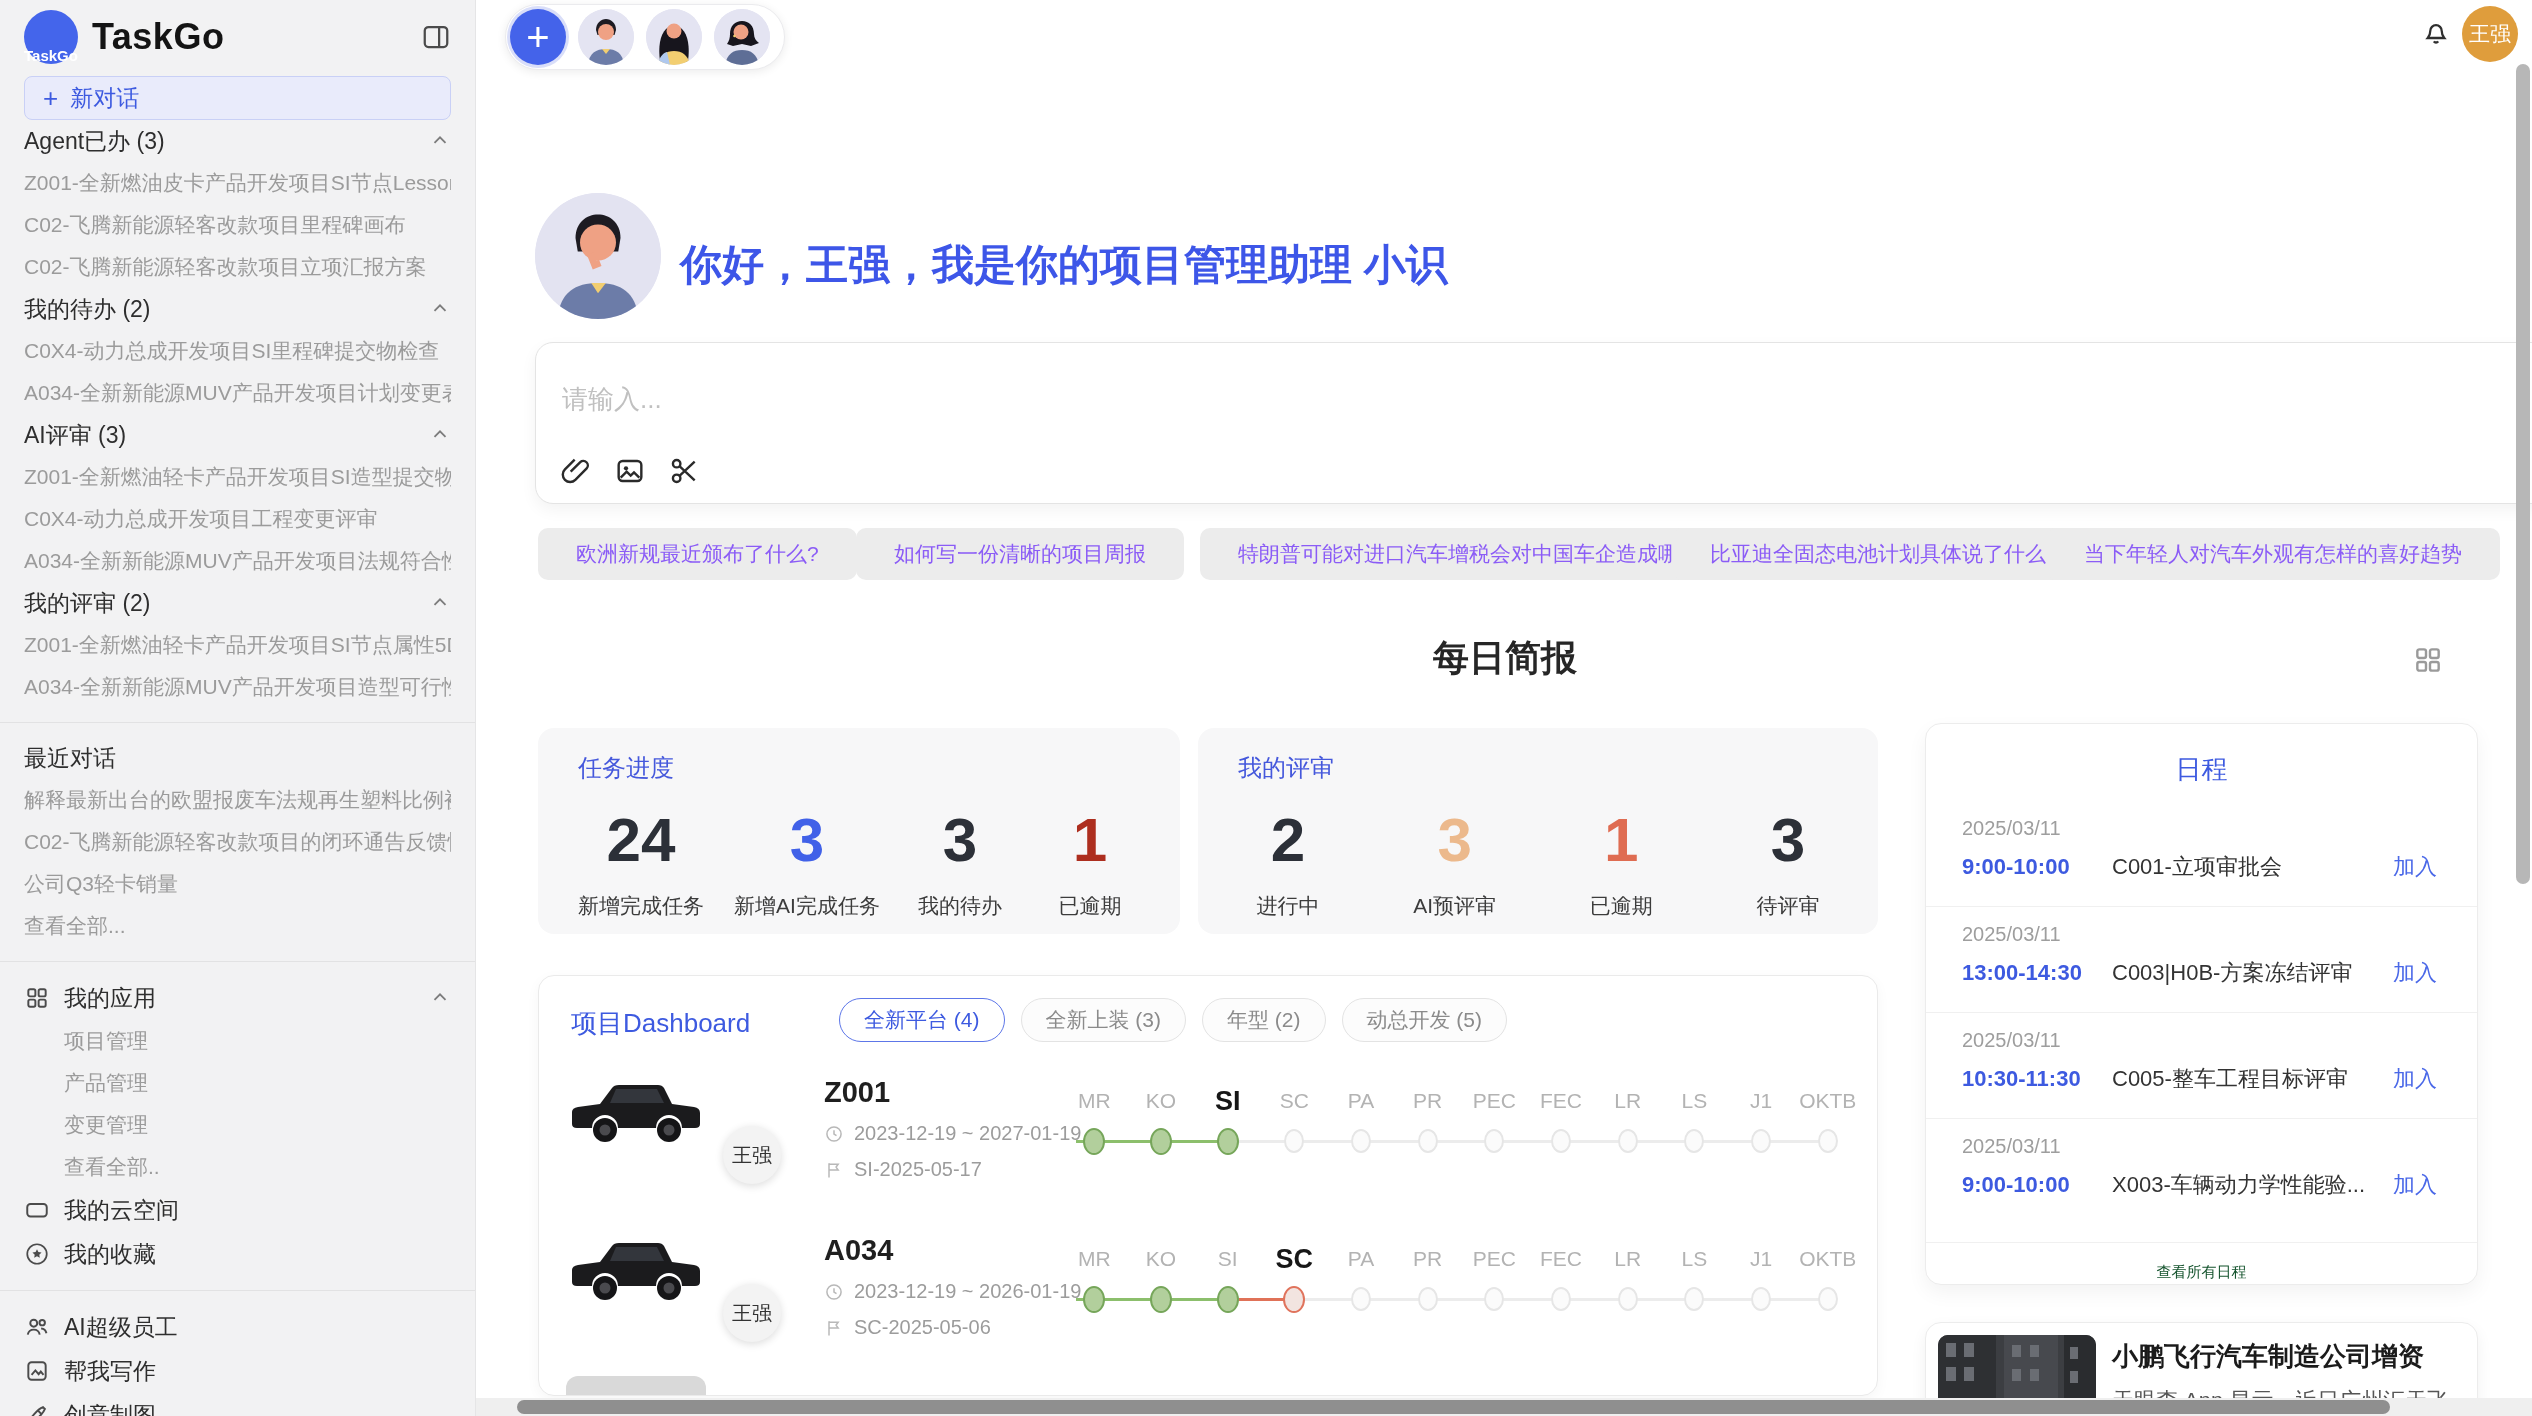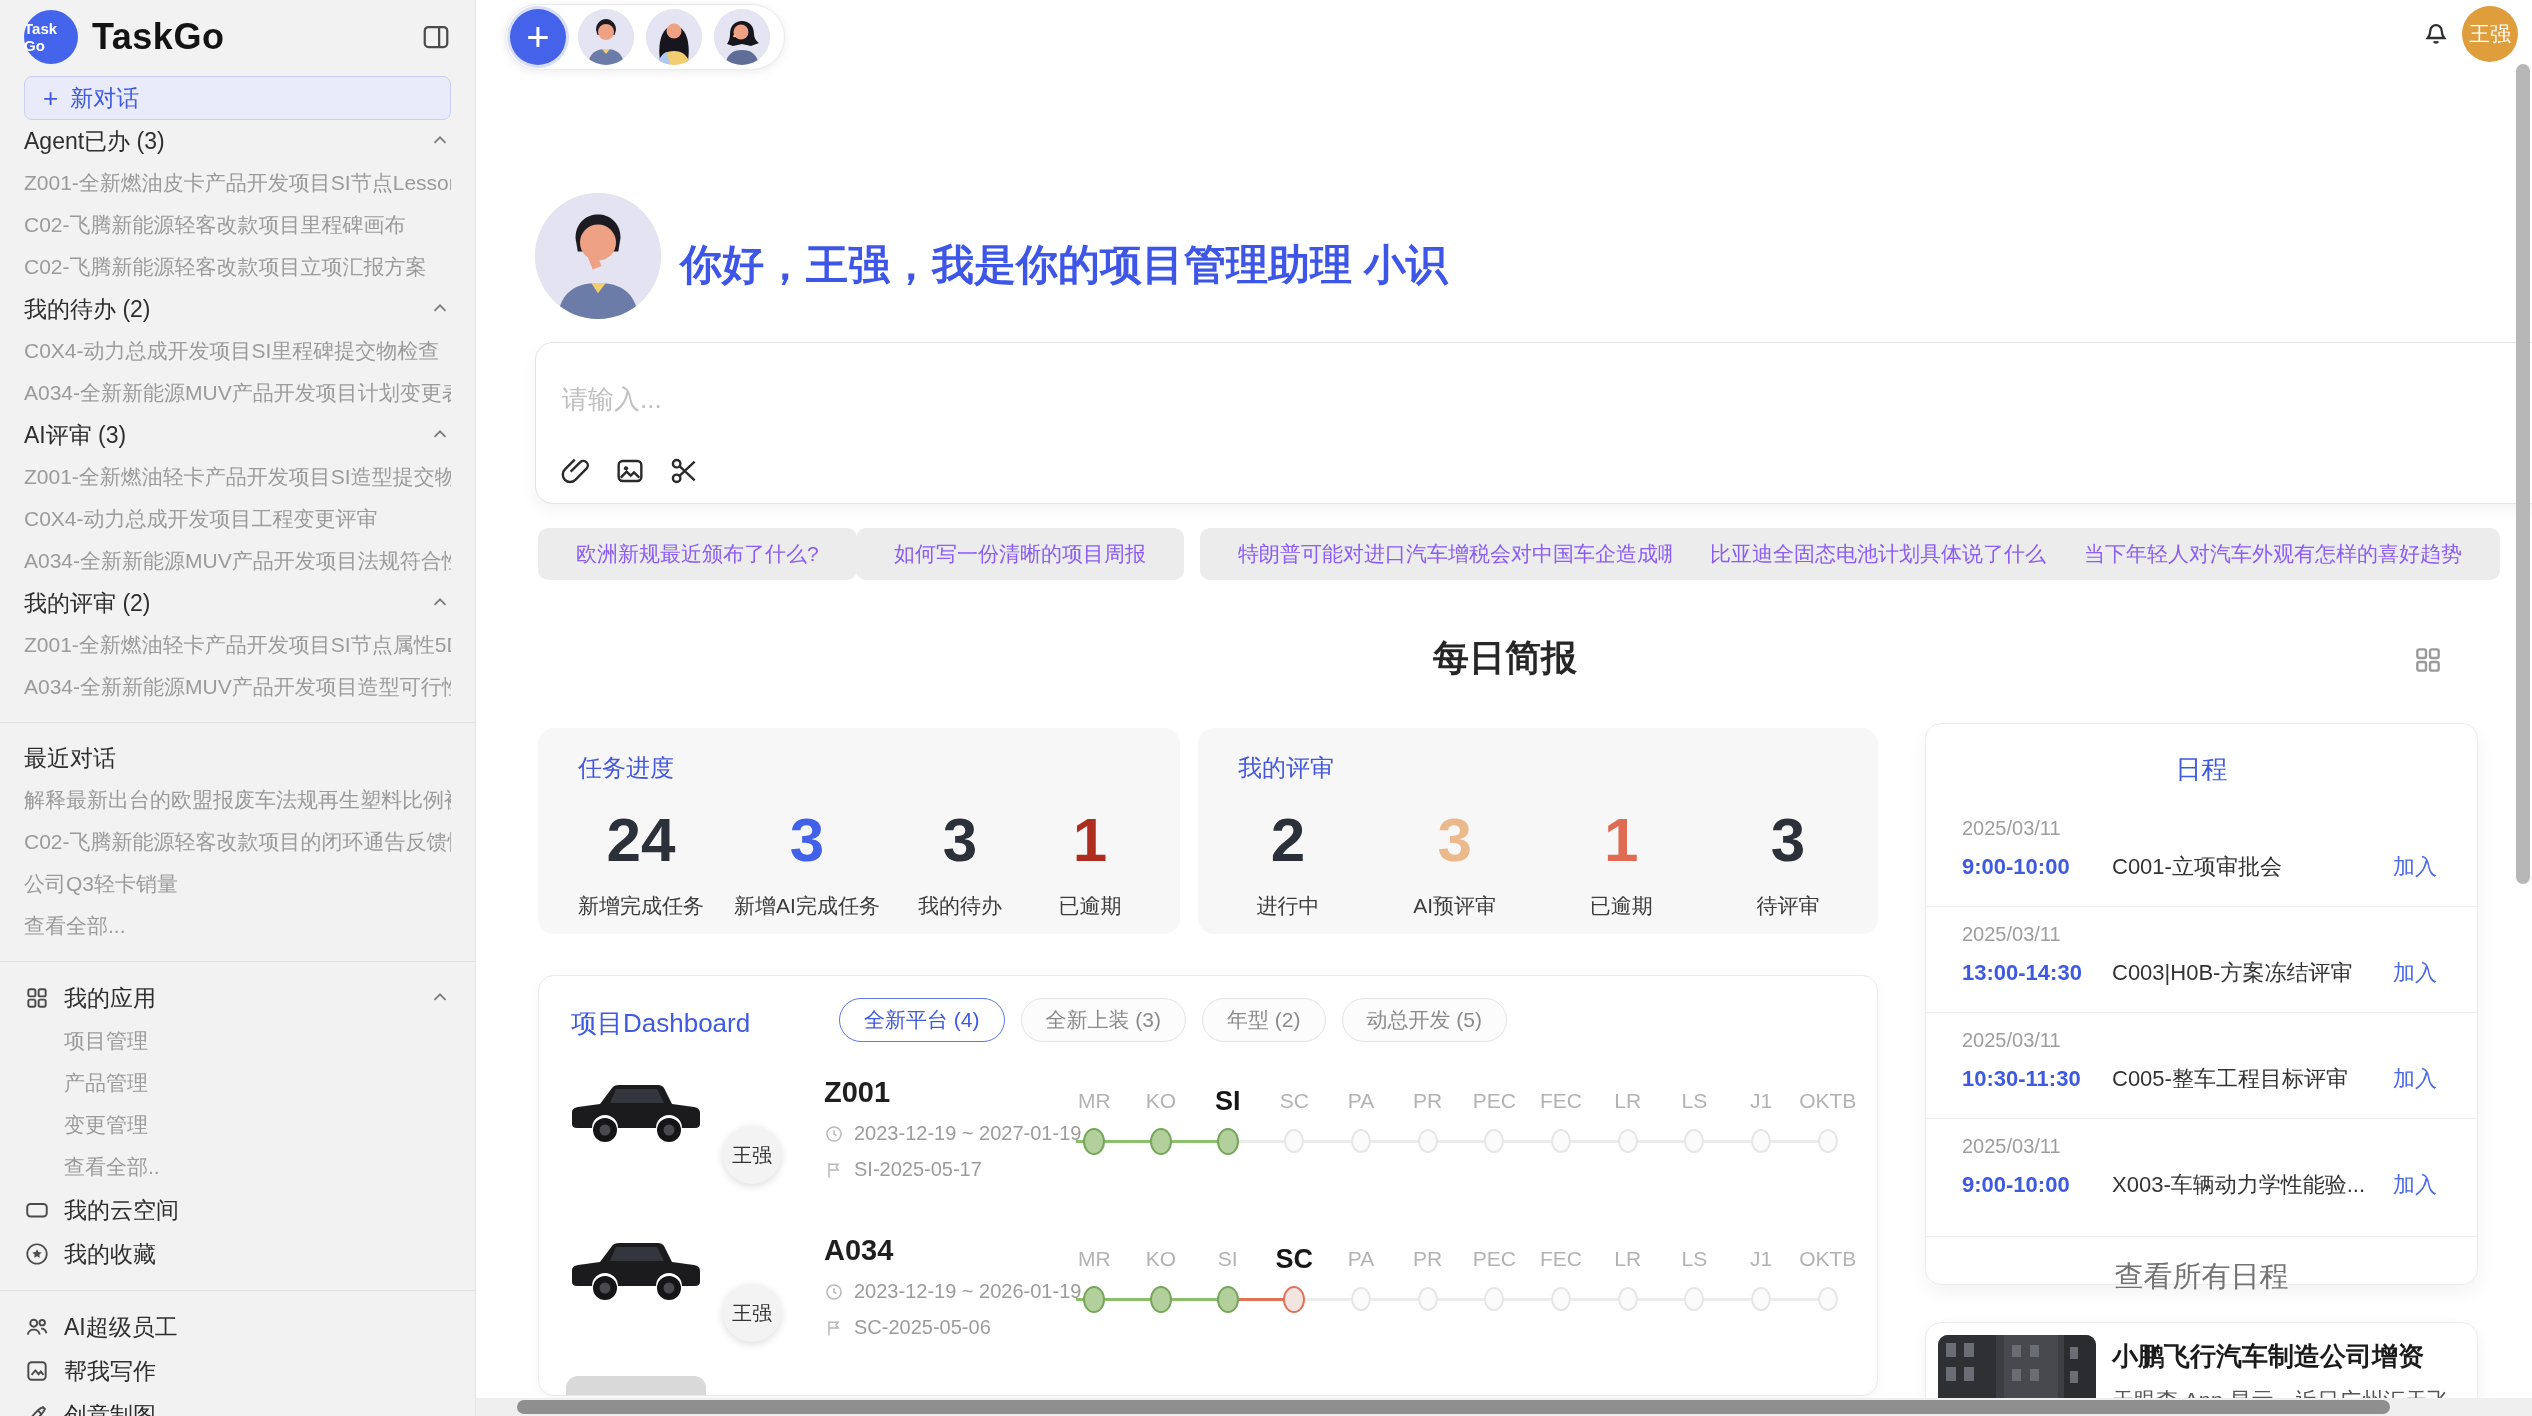--- a/index.html
+++ b/index.html
@@ -4,21 +4,21 @@
 <style>
   html,body{margin:0;padding:0;background:#ffffff;}
   .screen{position:relative;width:2532px;height:1416px;background:#ffffff;overflow:hidden;
           font-family:"Liberation Sans","DejaVu Sans",sans-serif;color:#222;}
 
   
   .sidebar{position:absolute;left:0;top:0;width:476px;height:1416px;background:#f2f2f3;
            border-right:1px solid #e5e5e6;box-sizing:border-box;padding:8px 24px 0;overflow:hidden;}
   .logo-row{display:flex;align-items:center;height:58px;}
   .logo{width:54px;height:54px;border-radius:50%;background:#4465EB;color:#fff;display:flex;
-        flex-direction:column;align-items:flex-start;justify-content:center;font-size:15px;line-height:1.15;font-weight:700;}
+        align-items:flex-end;justify-content:center;font-size:15px;line-height:1.15;font-weight:700;}
   .app-title{font-size:36px;font-weight:700;color:#141414;margin-left:14px;letter-spacing:.5px;}
   .panel-icon{margin-left:auto;width:30px;height:30px;color:#4b4b4b;}
   .new-chat{margin-top:10px;height:42px;border-radius:8px;background:#E9EBFB;border:1px solid #C9D0F6;
             color:#3D5AE0;font-size:23px;display:flex;align-items:center;padding:0 18px;gap:12px;cursor:pointer;}
   .new-chat .plus{font-size:26px;font-weight:400;}
   .side-header{height:42px;display:flex;align-items:center;font-size:23px;color:#2e2e2e;}
   .side-header .chev{margin-left:auto;width:22px;height:22px;color:#7c7c7c;}
   .side-item{height:42px;line-height:42px;font-size:21px;color:#9b9b9b;white-space:nowrap;overflow:hidden;cursor:pointer;}
   .side-divider{border:none;border-top:1px solid #e2e2e3;margin:14px -24px;}
   .side-row{height:44px;display:flex;align-items:center;gap:14px;font-size:23px;color:#2e2e2e;cursor:pointer;}
@@ -109,22 +109,22 @@
               border-radius:16px;box-sizing:border-box;box-shadow:0 8px 20px rgba(0,0,0,.05);}
   .sched-title{text-align:center;margin-top:28px;font-size:26px;color:#3D5AE0;}
   .sched-list{margin-top:14px;}
   .entry{padding:16px 40px 24px 36px;border-bottom:1px solid #f0f0f0;}
   .entry:last-child{border-bottom:none;}
   .entry .edate{font-size:20px;color:#9e9e9e;}
   .entry .erow{display:flex;align-items:center;margin-top:12px;}
   .entry .etime{font-size:22px;font-weight:700;color:#3D5AE0;width:150px;flex:0 0 150px;}
   .entry .etitle{font-size:22px;color:#333;flex:1;white-space:nowrap;overflow:hidden;}
   .entry .ejoin{font-size:22px;color:#4a68e8;cursor:pointer;}
-  .sched-footer{border-top:1px solid #f0f0f0;margin-top:12px;text-align:center;padding:20px 0;
-                font-size:29px;color:#737373;cursor:pointer;}
+  .sched-footer{border-top:1px solid #f0f0f0;margin-top:18px;text-align:center;padding:20px 0;
+                font-size:15px;color:#14532d;cursor:pointer;}
 
   
   .news-card{position:absolute;left:1925px;top:1322px;width:553px;height:190px;background:#fff;border:1px solid #ececec;
              border-radius:16px;box-sizing:border-box;box-shadow:0 6px 16px rgba(0,0,0,.06);}
   .news-img{position:absolute;left:12px;top:12px;width:158px;height:120px;border-radius:10px;overflow:hidden;}
   .news-title{position:absolute;left:186px;top:16px;width:350px;font-size:26px;font-weight:700;color:#1b1b1b;}
   .news-snippet{position:absolute;left:186px;top:62px;width:352px;font-size:22px;color:#555;line-height:1.45;}
 
   
   .hscroll-track{position:absolute;left:476px;right:0;top:1398px;height:18px;background:#efefef;}

